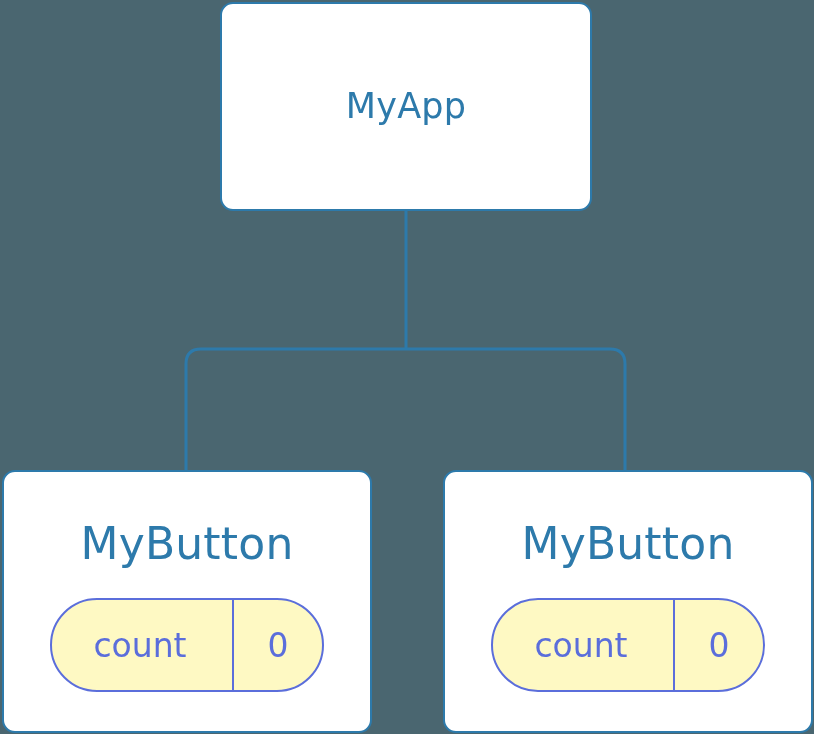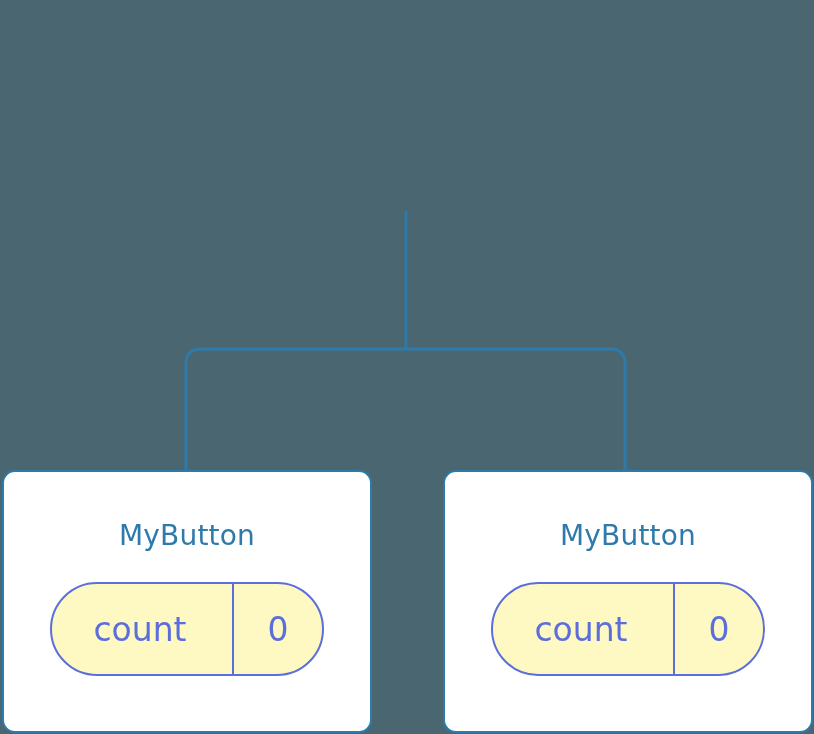--- a/index.html
+++ b/index.html
@@ -48,21 +48,21 @@
     top: 470px;
     width: 370px;
     height: 263px;
     justify-content: flex-start;
   }
   .node-child-left  { left: 2px; }
   .node-child-right { left: 443px; }
 
   .node-title {
     color: #2d7aab;
-    font-size: 28px;
+    font-size: 44px;
     font-weight: 400;
     letter-spacing: 0.2px;
     line-height: 1;
     white-space: nowrap;
   }
   .node-root .node-title {
     font-size: 35px;
   }
   .node-child .node-title {
     margin-top: 50px;
@@ -101,20 +101,23 @@
 </head>
 <body>
 
 <div id="stage">
 
   <svg id="edges" width="814" height="734" viewBox="0 0 814 734" xmlns="http://www.w3.org/2000/svg">
     <path fill="none" stroke="#2d7aab" stroke-width="3" stroke-linecap="butt" d="M 406 211 L 406 349"></path>
     <path fill="none" stroke="#2d7aab" stroke-width="3" stroke-linecap="butt" stroke-linejoin="round" d="M 186 470 L 186 364 Q 186 349 201 349 L 610 349 Q 625 349 625 364 L 625 470"></path>
   </svg>
 
+  <div class="node node-root">
+    <span class="node-title">MyApp</span>
+  </div>
 
   <div class="node node-child node-child-left">
     <span class="node-title">MyButton</span>
     <div class="state-pill">
       <span class="pill-key">count</span>
       <span class="pill-val">0</span>
     </div>
   </div>
 
   <div class="node node-child node-child-right">

